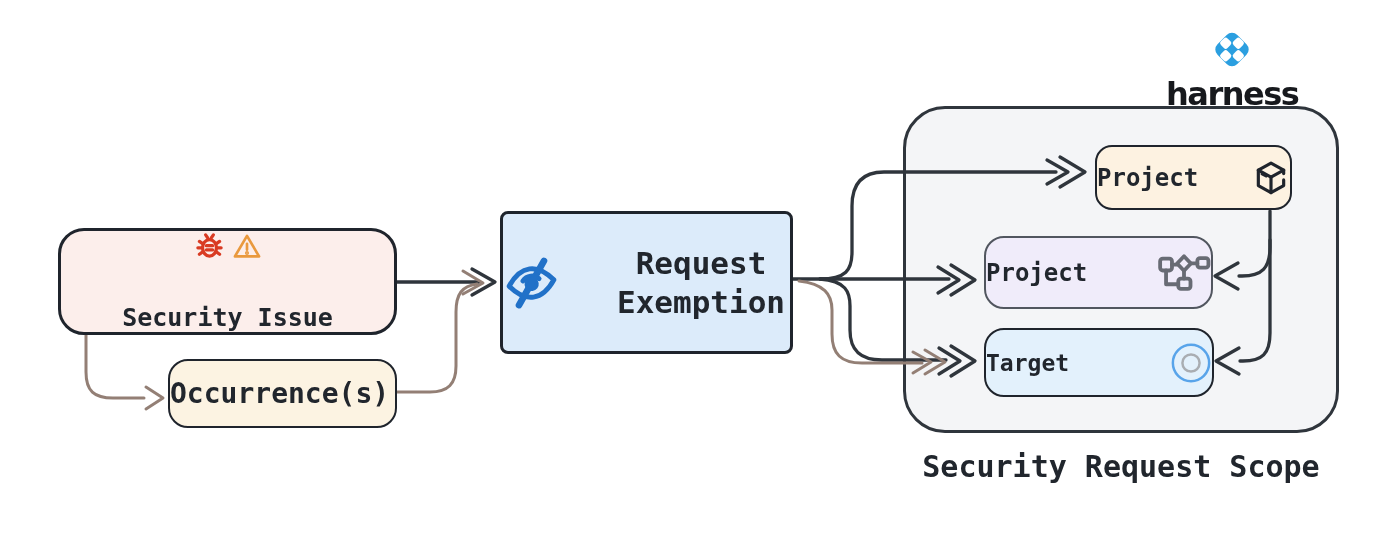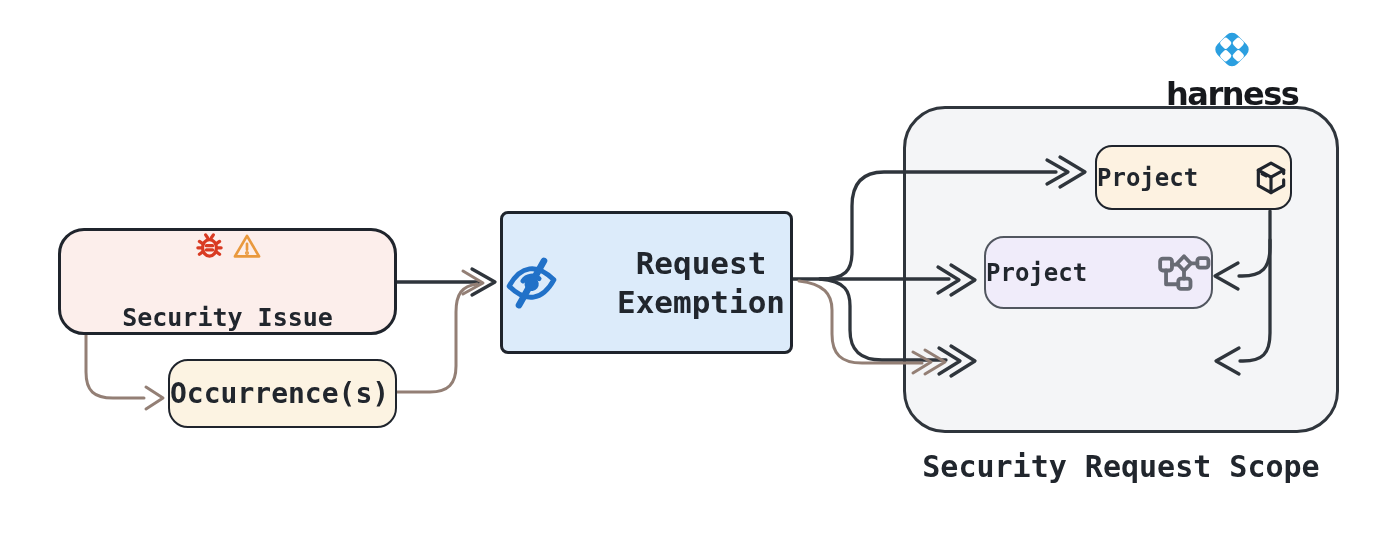--- a/index.html
+++ b/index.html
@@ -146,20 +146,27 @@
       <rect x="1.5" y="3.5" width="6.2" height="6.2" rx="1.4"></rect>
       <path d="M14 2.2 L17.6 6 L14 9.8 L10.4 6 Z"></path>
       <rect x="21" y="3.2" width="5.8" height="5" rx="1.4"></rect>
       <path d="M7.7 6.6 H10.4 M17.6 6 H21"></path>
       <path d="M4.6 9.7 V16.9 H11"></path>
       <path d="M14 9.8 V13.9"></path>
       <rect x="11" y="13.9" width="6.4" height="5.4" rx="1.4"></rect>
     </svg>
   </div>
 
+  <div class="node target">
+    <div class="label">Target</div>
+    <svg width="42" height="42" viewBox="0 0 44 44" fill="none">
+      <circle cx="22" cy="22" r="19" stroke="var(--target-outer)" stroke-width="2.6"></circle>
+      <circle cx="22" cy="22" r="9" stroke="var(--target-inner)" stroke-width="2.6"></circle>
+    </svg>
+  </div>
 
   <div class="scope-caption">Security Request Scope</div>
 
   <div class="logo">
     <svg width="44" height="45" viewBox="0 0 44 44">
       <rect x="8" y="8" width="28" height="28" rx="7.5" fill="var(--harness-blue)" transform="rotate(45 22 22)"></rect>
       <g fill="#ffffff">
         <rect x="11" y="11" width="9.4" height="9.4" rx="2.6" transform="rotate(45 15.7 15.7)"></rect>
         <rect x="23.6" y="11" width="9.4" height="9.4" rx="2.6" transform="rotate(45 28.3 15.7)"></rect>
         <rect x="11" y="23.6" width="9.4" height="9.4" rx="2.6" transform="rotate(45 15.7 28.3)"></rect>

